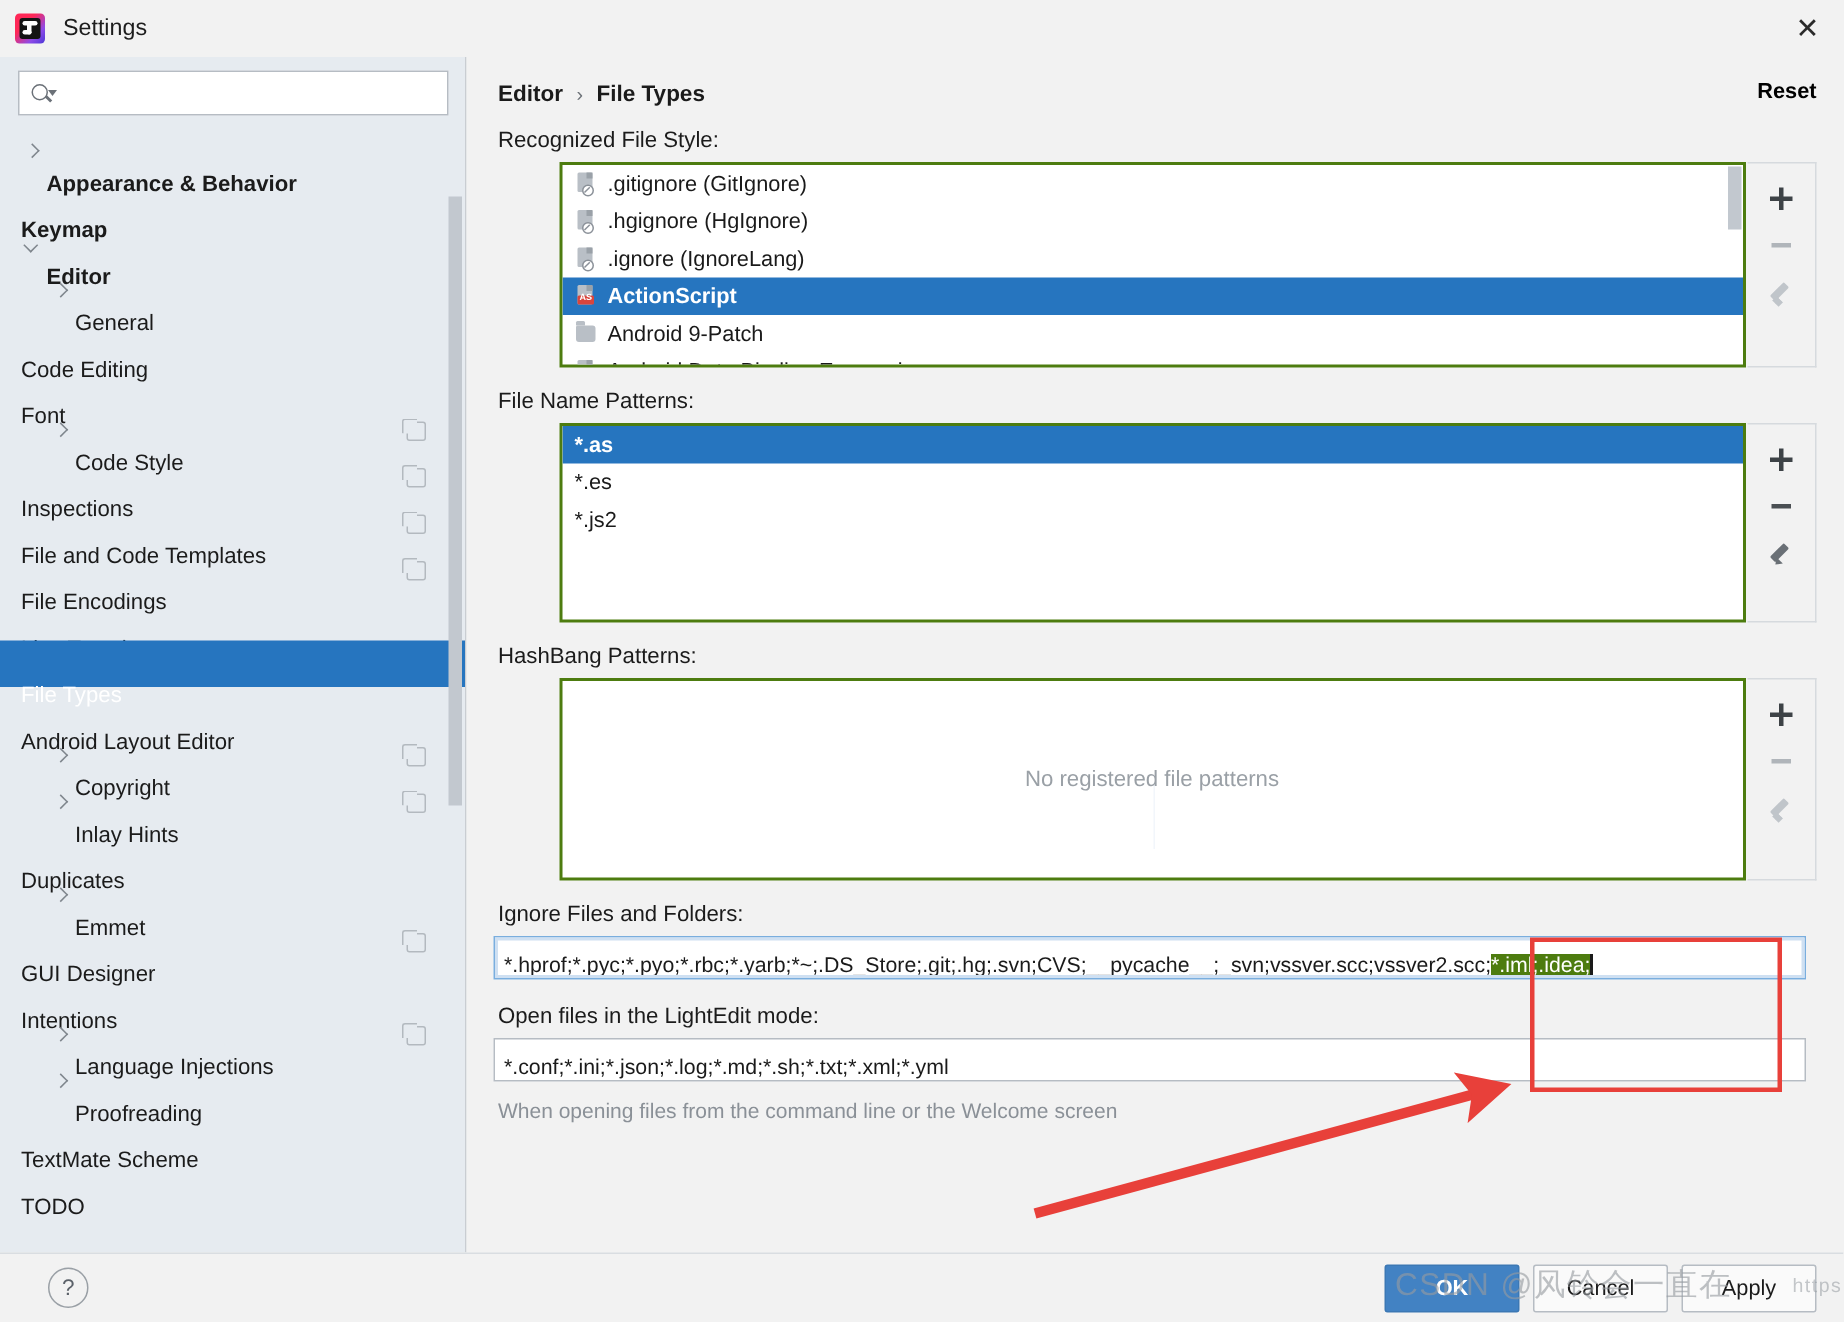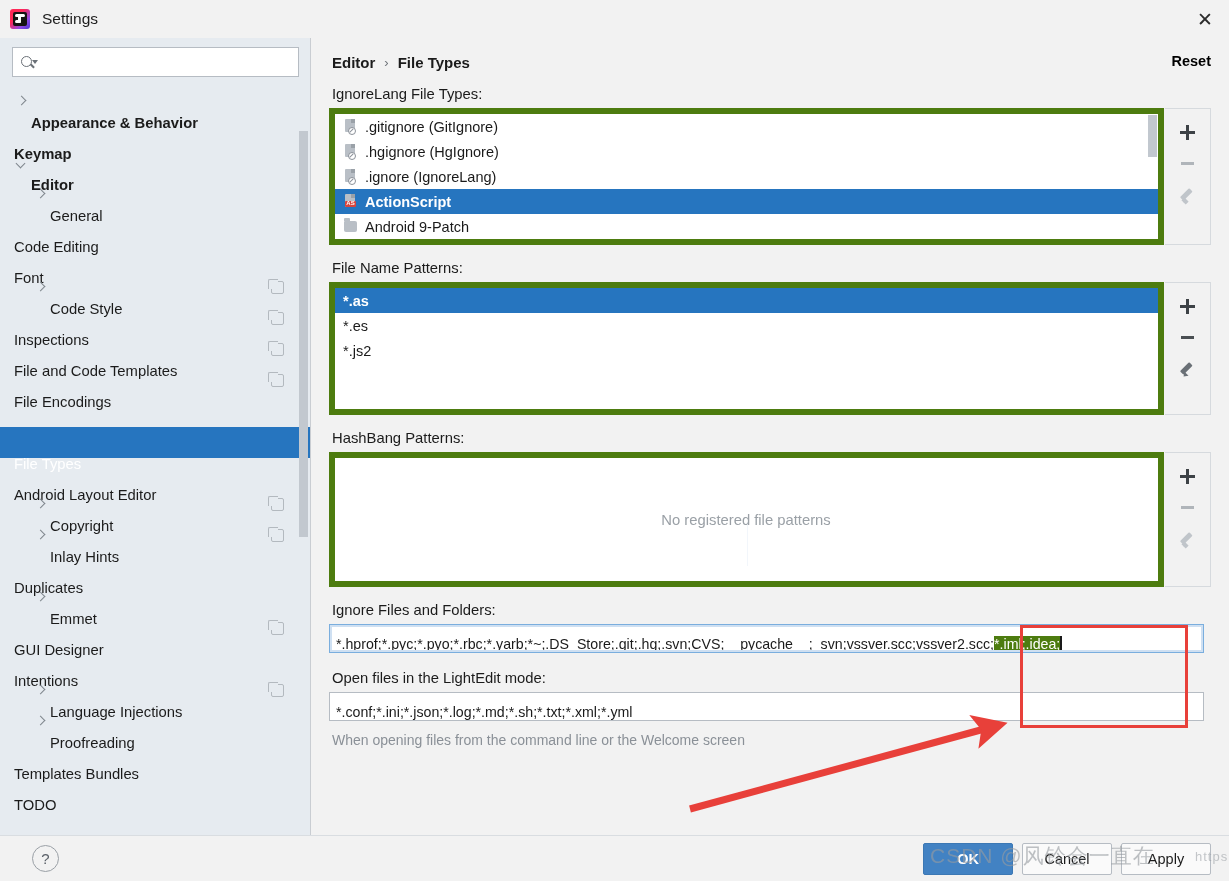--- a/index.html
+++ b/index.html
@@ -122,22 +122,23 @@
   #breadcrumb .sep { margin:0 9px; color:#6d7278; font-size:13px; }
   #reset-link {
     position:absolute; right:18px; top:15px;
     color:#000000; font-weight:bold; font-size:14.5px; cursor:pointer;
   }
 
   .section-label { font-size:14.8px; color:#1b1b1b; margin:0 0 6px 3px; }
 
   .list-row-wrap { display:flex; }
   .listbox {
-    background:#fff; border:6px solid #4d7c0f; position:relative; overflow:hidden;
+    background:#fff; border:2px solid #4d7c0f; position:relative; overflow:hidden;
     flex:1 1 auto;
+    margin-left:44px;
   }
   .listbox .lrow {
     height:25px; display:flex; align-items:center; padding-left:8px;
     font-size:14.5px; white-space:nowrap;
   }
   .listbox .lrow.sel { background:#2675bf; color:#fff;font-weight:bold; }
   .listbox .lrow.clip { overflow:hidden; }
 
   .ft-icon { width:15px; height:16px; position:relative; flex:0 0 15px; margin-right:7px; }
   .ft-icon .page {
@@ -356,42 +357,42 @@
         <div class="tree-row lvl1">
           <span class="arrow right"></span>
           <span class="tlabel">Language Injections</span>
           <span class="copy-icon"></span>
         </div>
         <div class="tree-row lvl1">
           <span class="arrow right"></span>
           <span class="tlabel">Proofreading</span>
         </div>
         <div class="tree-row lvl1x">
-          <span class="tlabel">Templates Bundles</span>
+          <span class="tlabel">TextMate Scheme</span>
         </div>
         <div class="tree-row lvl1x">
           <span class="tlabel">TODO</span>
         </div>
       </div>
 
     <div id="side-scrollbar">
       <div id="side-thumb"></div>
     </div>
   </div>
 
   <div id="main">
 
     <div id="breadcrumb">
       <span class="crumb">Editor</span>
       <span class="sep">›</span>
       <span class="crumb">File Types</span>
     </div>
     <div id="reset-link">Reset</div>
 
-    <div class="section-label">IgnoreLang File Types:</div>
+    <div class="section-label">Recognized File Style:</div>
     <div class="list-row-wrap">
       <div class="listbox" style="height:137px;">
         <div id="recognized-rows">
             <div class="lrow clip">
               <span class="ft-icon">
                 <span class="page"></span>
                 <span class="fold"></span>
                 <span class="badge"></span>
               </span>
               <span>.gitignore (GitIgnore)</span>

